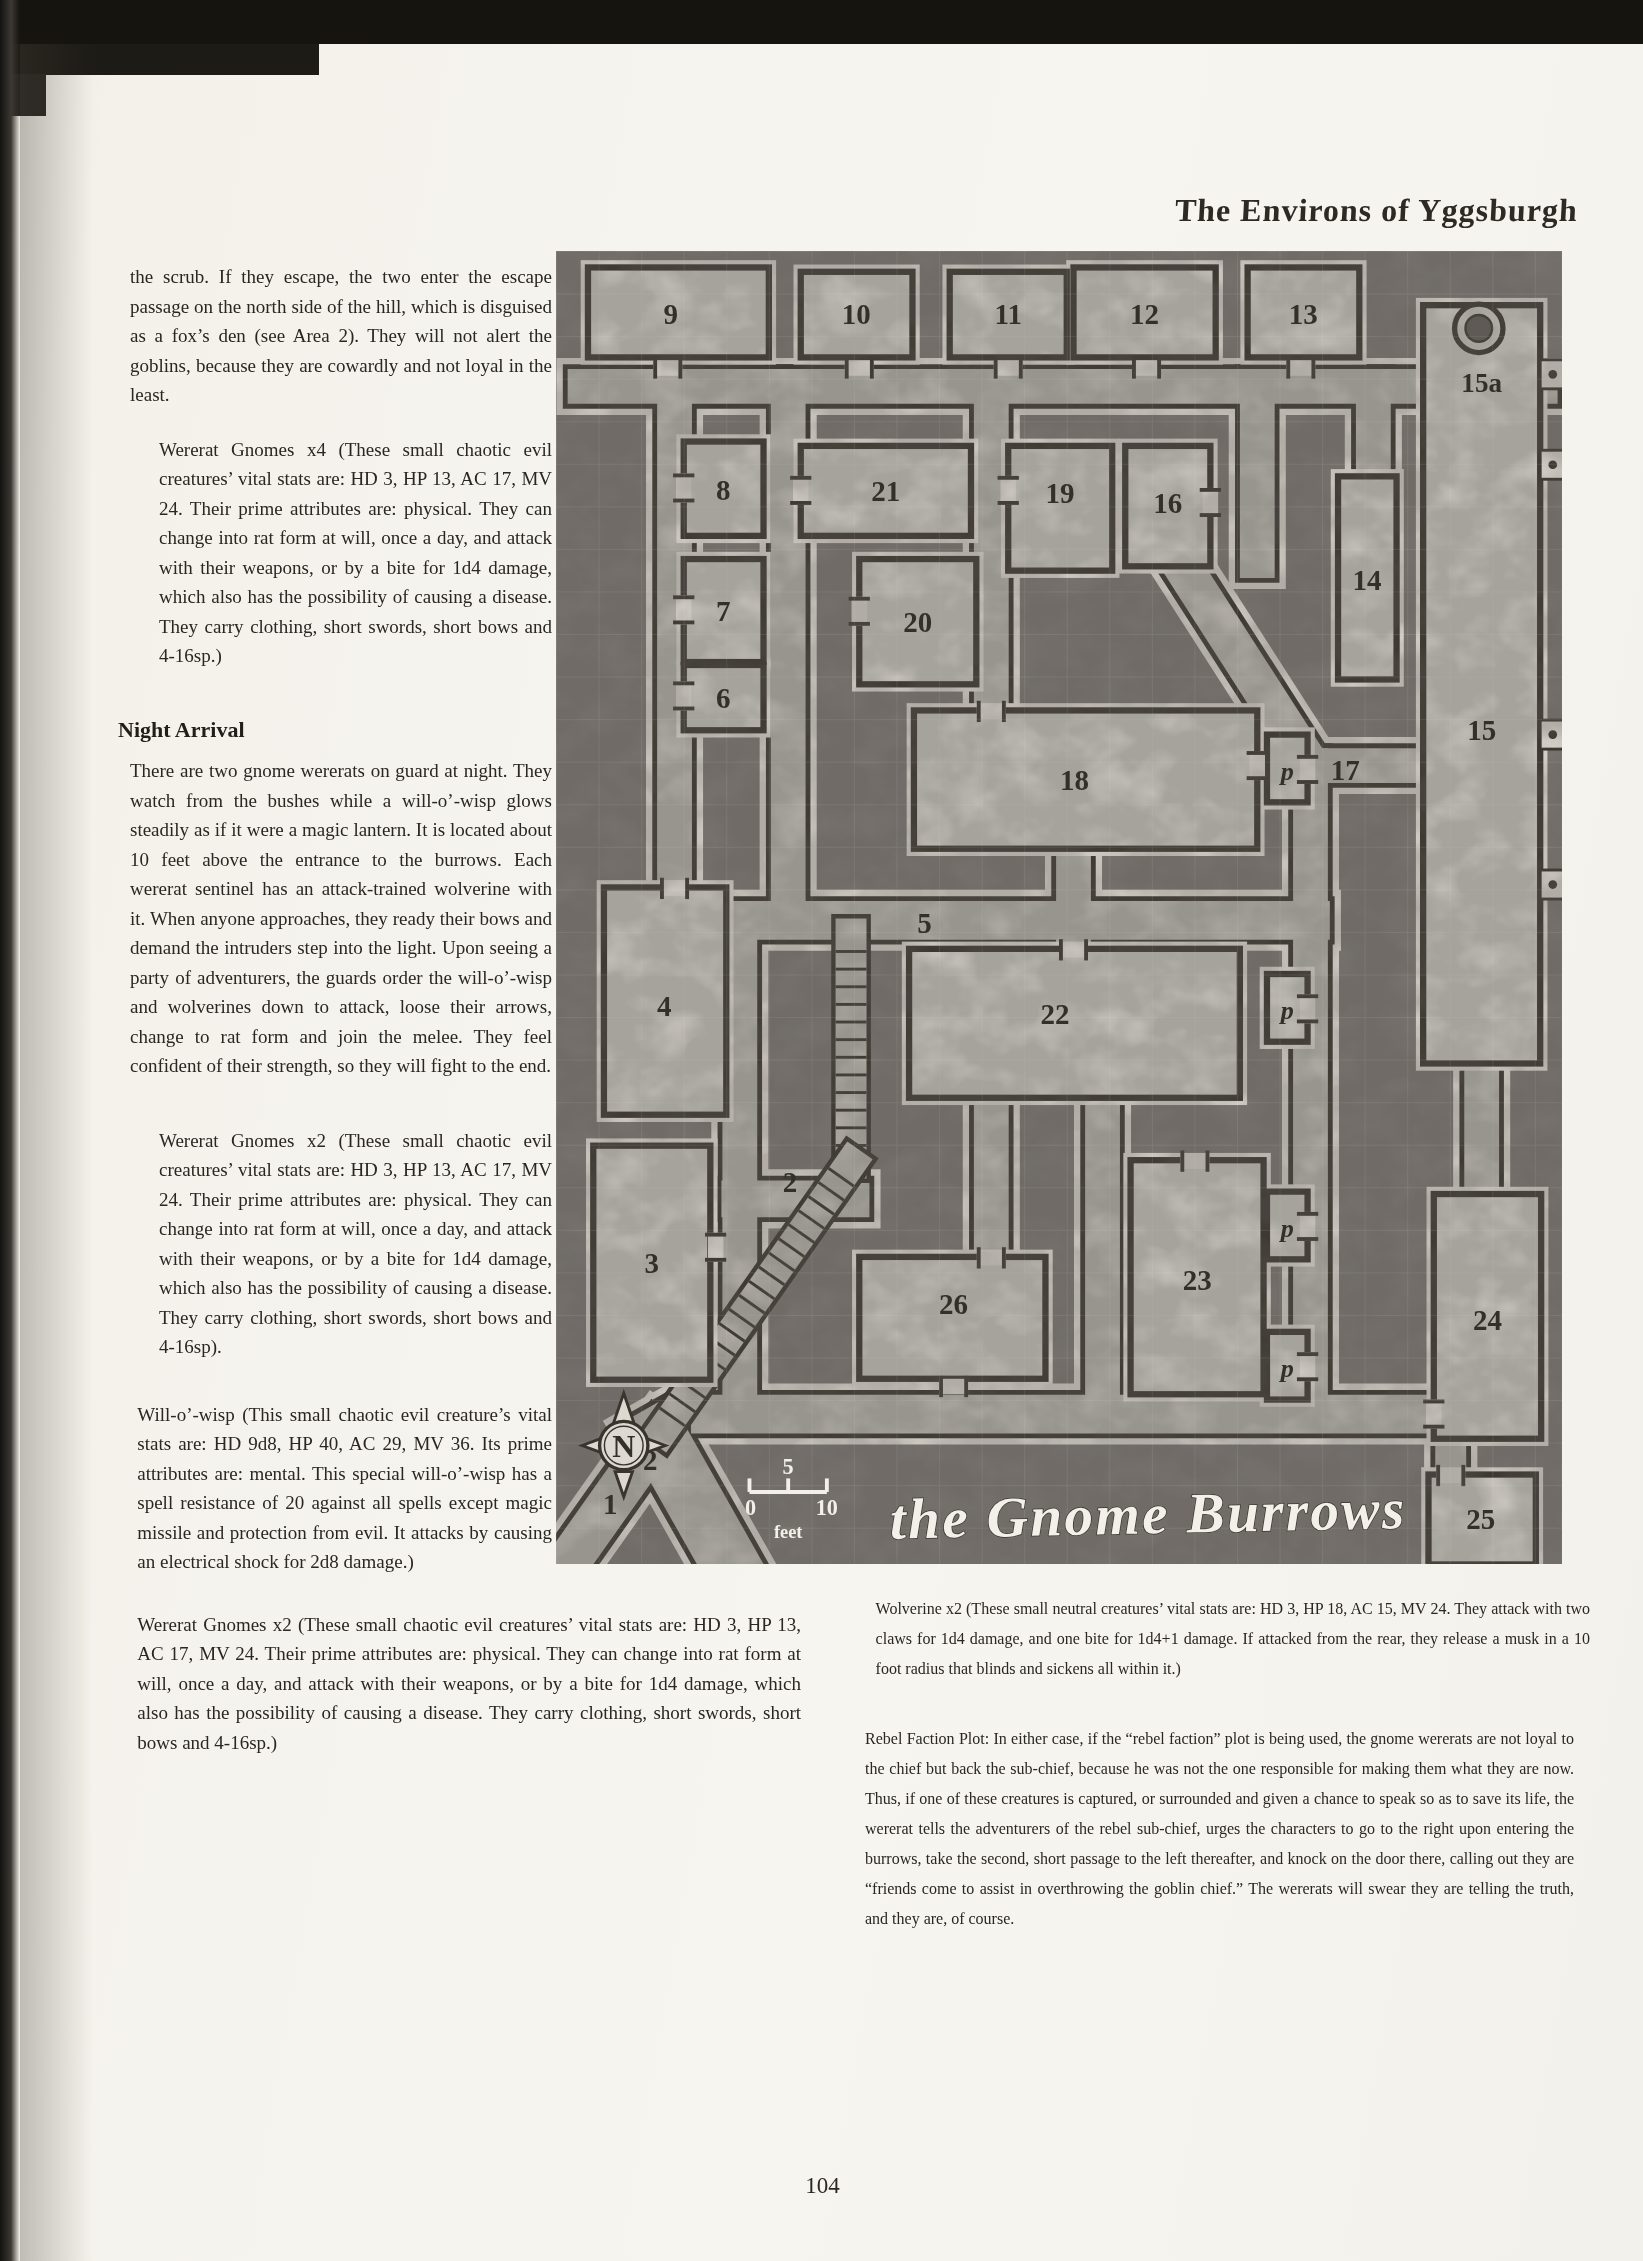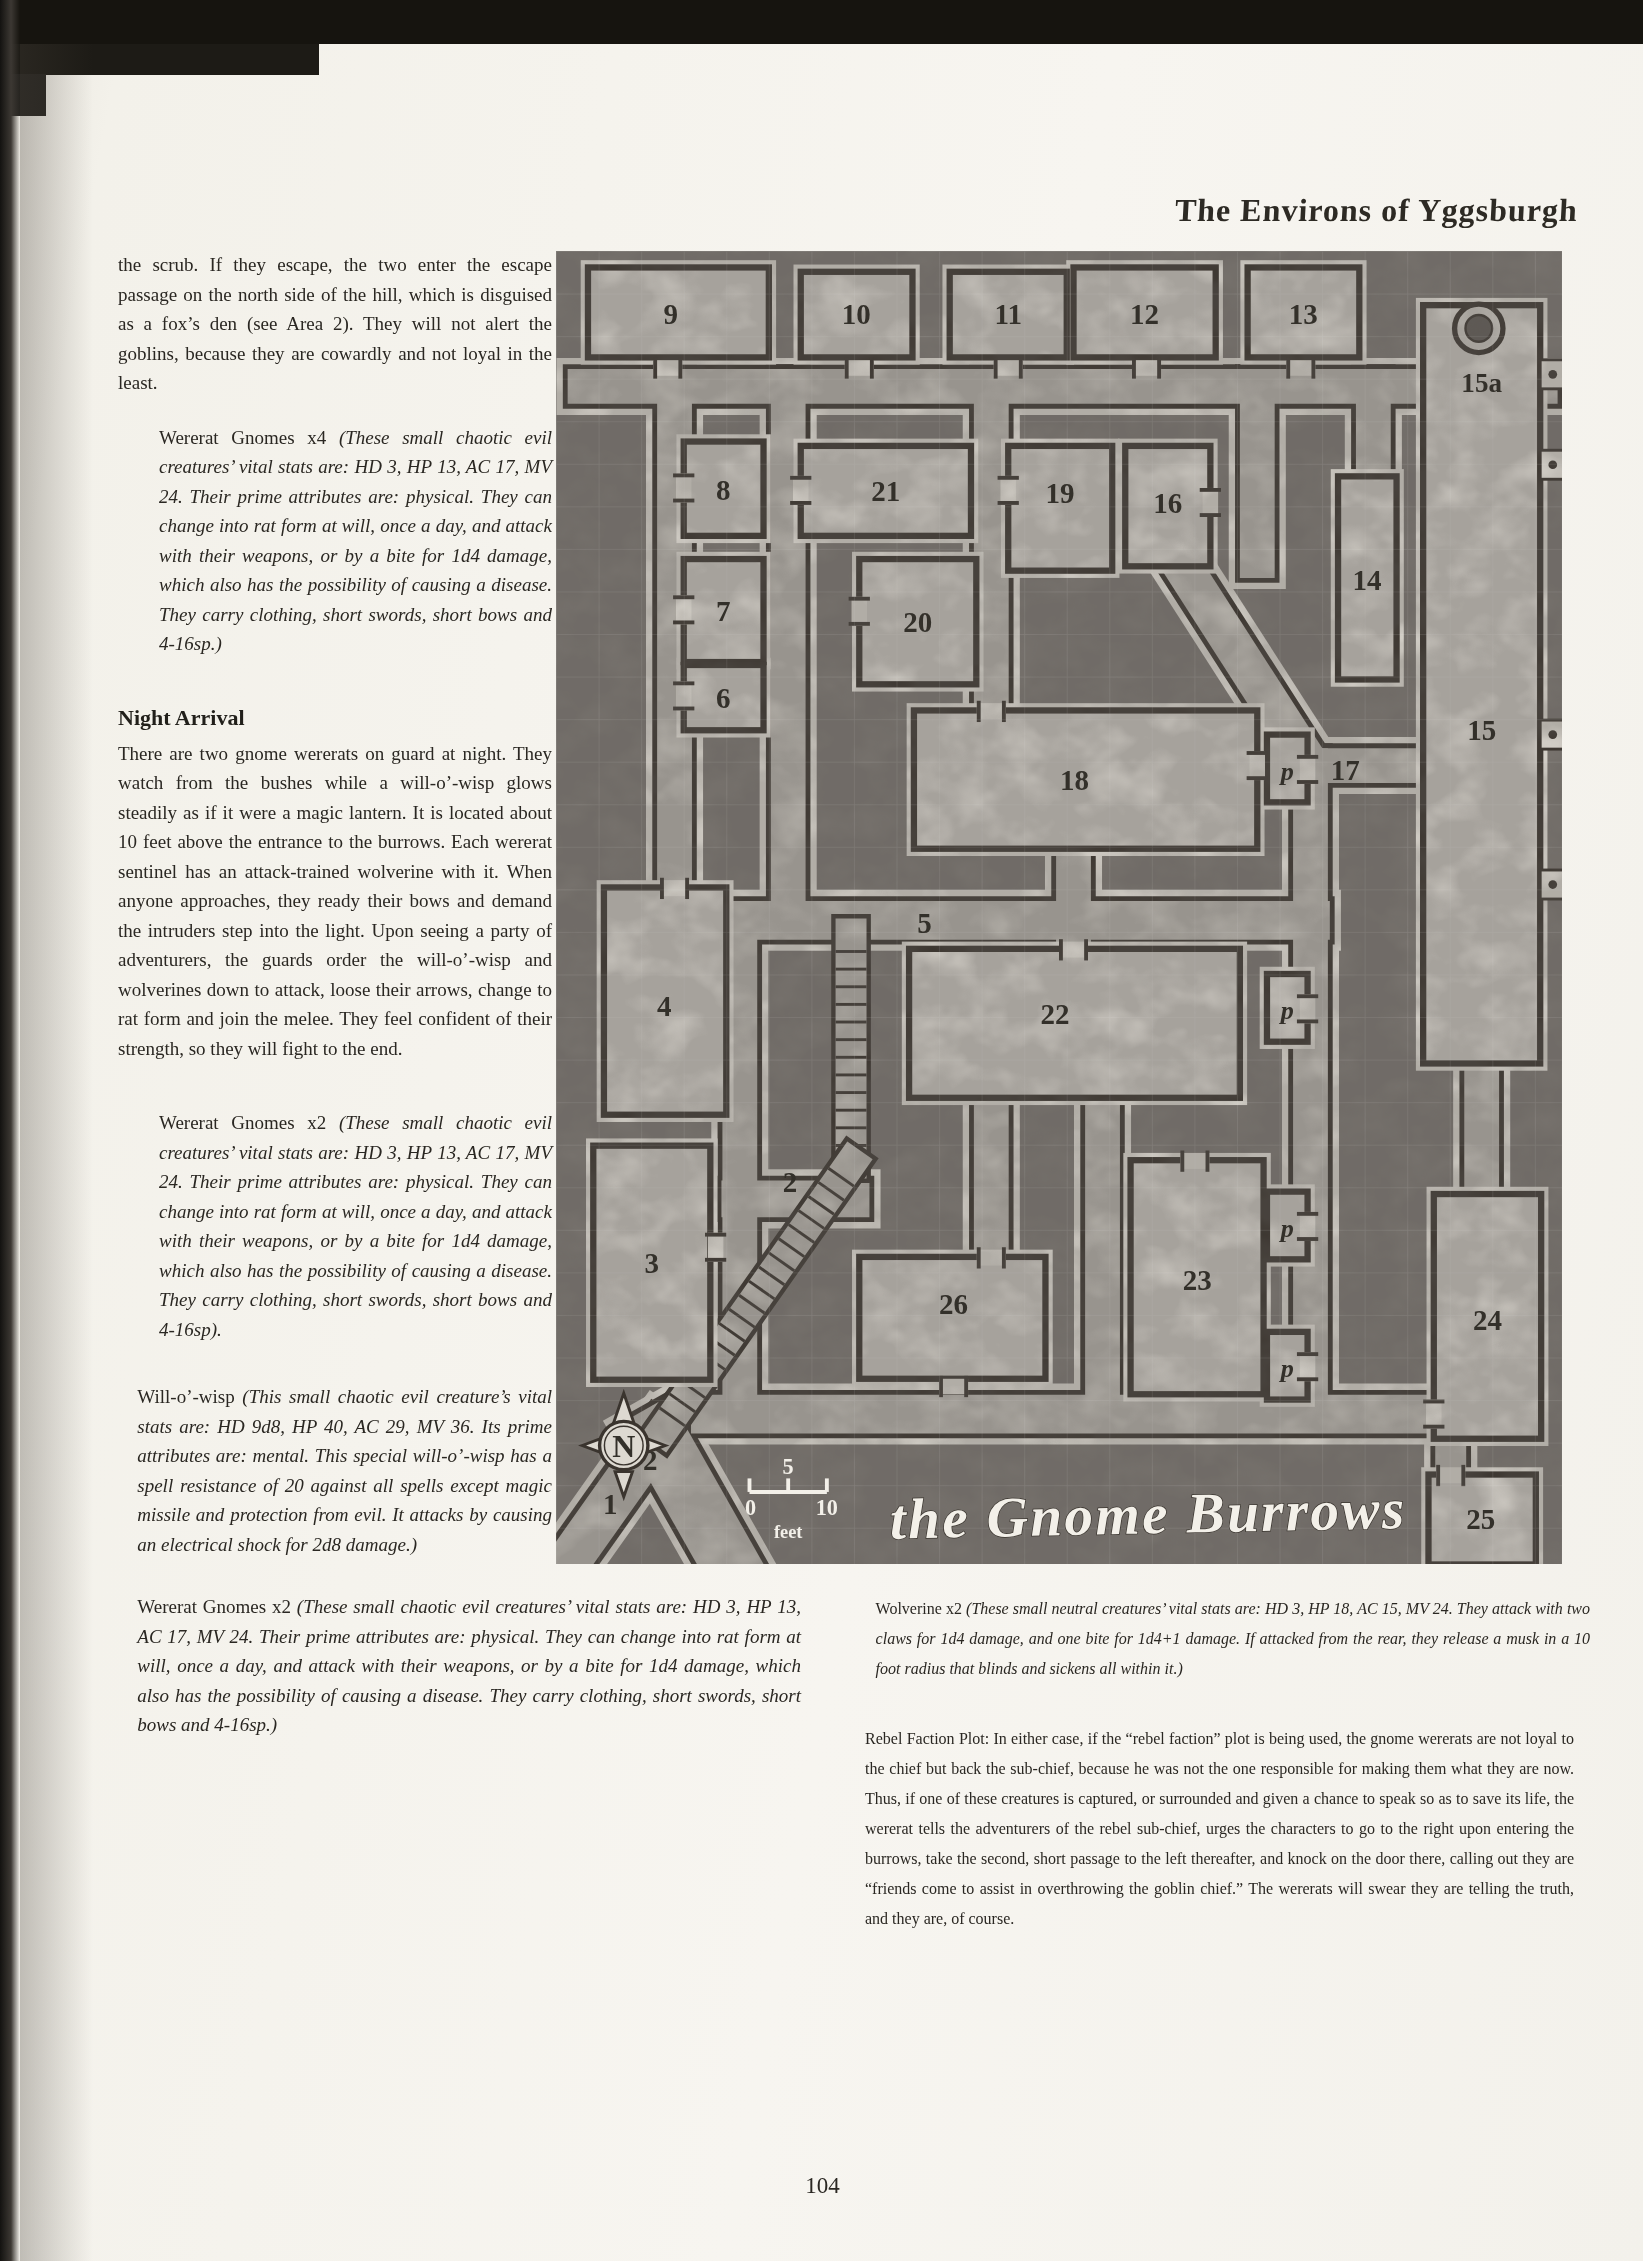--- a/index.html
+++ b/index.html
@@ -20,33 +20,33 @@
   .spine-shadow{position:absolute;left:20.3px;top:44px;width:73px;height:2218px;
     background:linear-gradient(90deg,rgba(70,64,56,.30),rgba(70,64,56,0));}
   
   .header{position:absolute;top:192px;right:66px;
     font-size:32px;font-weight:bold;color:#2d2a24;letter-spacing:1px;
     transform:skewX(-3deg);}
   
   .left-col{position:absolute;left:118px;top:250px;width:683px;
     font-size:19px;line-height:29.5px;text-align:justify;}
   .map-spacer{float:right;width:249px;height:1329px;}
-  .left-col p{margin:0;}
+  .left-col p{margin:12px;}
   .p1{margin-bottom:25px !important;}
   .sb1{margin:0 0 42px 41px !important;}
   .head{margin:44px 0 6.8px 0 !important;text-align:left;font-weight:bold;font-size:22px;color:#211f1a;}
   .p2{margin-bottom:45px !important;font-family:Liberation Serif, serif;}
   .sb2{margin:0 0 38px 41px !important;}
   .wow{margin:0 0 33px 19.3px !important;}
   .sb3{margin:0 0 0 19.3px !important;}
   .right-col{position:absolute;left:849px;top:1594px;width:741px;
     font-size:16px;line-height:30px;text-align:justify;}
   .right-col p{margin:16px;}
   .wolv{margin:0 0 40px 26.6px !important;}
-  .stat-body{font-style:italic;}
+  .stat-body{}
   .stat-lead{font-style:normal;}
   .pageno{position:absolute;left:774px;top:2173px;width:97px;text-align:center;
     font-size:23px;color:#2b2823;}
   
   #map-svg{position:absolute;left:556px;top:251px;width:1006px;height:1313px;}
   text{font-family:"Liberation Serif","DejaVu Serif",serif;}
 </style>
 </head>
 <body>
 

